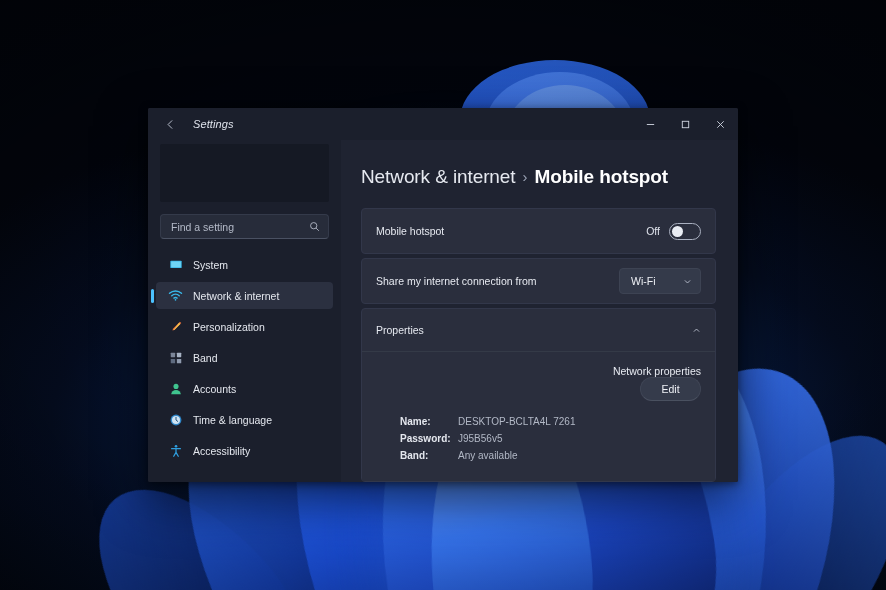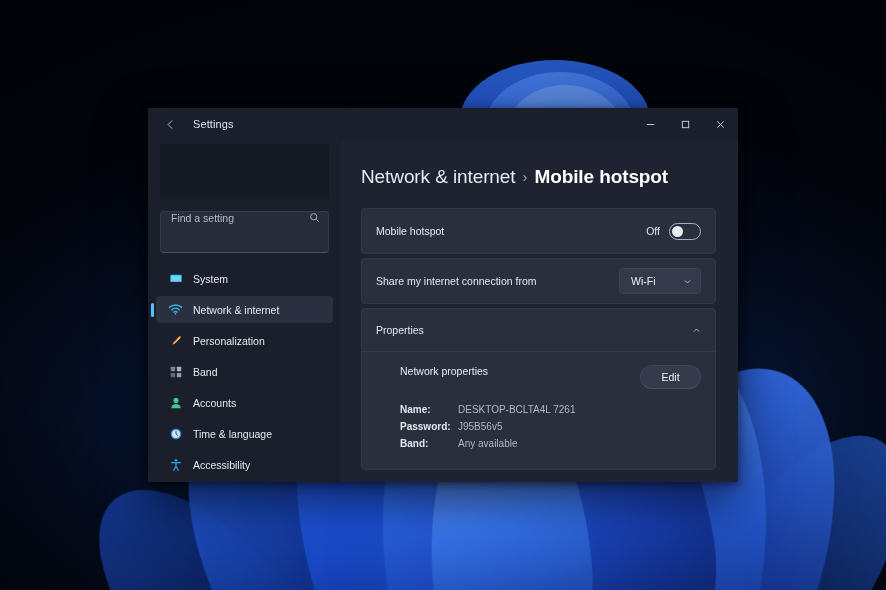--- a/index.html
+++ b/index.html
@@ -130,21 +130,21 @@
     flex: 0 0 32px;
     background: #1b1f2c;
   }
   .tb-left { display: flex; align-items: center; gap: 14px; padding-left: 13px; }
   .back-btn {
     width: 18px; height: 18px;
     display: flex; align-items: center; justify-content: center;
     color: #b9bfce; font-size: 13px; line-height: 1;
     border-radius: 3px;
   }
-  .tb-title { font-size: 11px; color: #dfe3ec; letter-spacing: .1px; }
+  .tb-title { font-size: 11px; color: #dfe3ec; letter-spacing: .1px; font-style: italic; }
   .tb-spacer { flex: 1; }
   .wc-group { display: flex; height: 32px; }
   .wc {
     width: 35px; height: 32px;
     display: flex; align-items: center; justify-content: center;
     color: #cfd4e0;
   }
   .wc svg { display: block; }
 
   
@@ -160,27 +160,27 @@
     flex-direction: column;
   }
   .profile-block {
     margin: 4px 4px 0 4px;
     height: 58px;
     background: #151924;
     border-radius: 2px;
   }
   .search-wrap { padding: 12px 4px 8px 4px; }
   .search-box {
-    height: 42px;
+    height: 25px;
     background: #272c3a;
     border: 1px solid #343a4a;
     border-bottom: 1px solid #4a5162;
     border-radius: 4px;
     display: flex;
-    align-items: flex-start;
+    align-items: center;
     padding: 0 8px 0 10px;
   }
   .search-box .ph { flex: 1; font-size: 10.5px; color: #b4bac8; }
   .search-icon { color: #b8becc; display: flex; align-items: center; }
 
   .nav { padding-top: 4px; }
   .nav-item {
     position: relative;
     height: 27px;
     display: flex;
@@ -275,22 +275,23 @@
     padding: 0 14px;
   }
   .props-header .label { flex: 1; font-size: 10.5px; color: #e6e9f0; }
   .props-body {
     border-top: 1px solid #343a47;
     background: #2a2e3d;
     padding: 13px 14px 16px 38px;
   }
   .np-row {
     display: flex;
-    align-items: flex-start;
+    align-items: flex-end;
     margin-bottom: 13px;
+    flex-direction: column;
   }
   .np-title { flex: 1; font-size: 10.5px; color: #e8ebf2; }
   .btn-edit {
     width: 61px; height: 24px;
     background: #353b4b;
     border: 1px solid #3f4555;
     border-bottom-color: #4a5160;
     border-radius: 12px;
     display: flex; align-items: center; justify-content: center;
     font-size: 10.5px; color: #eef0f5;

